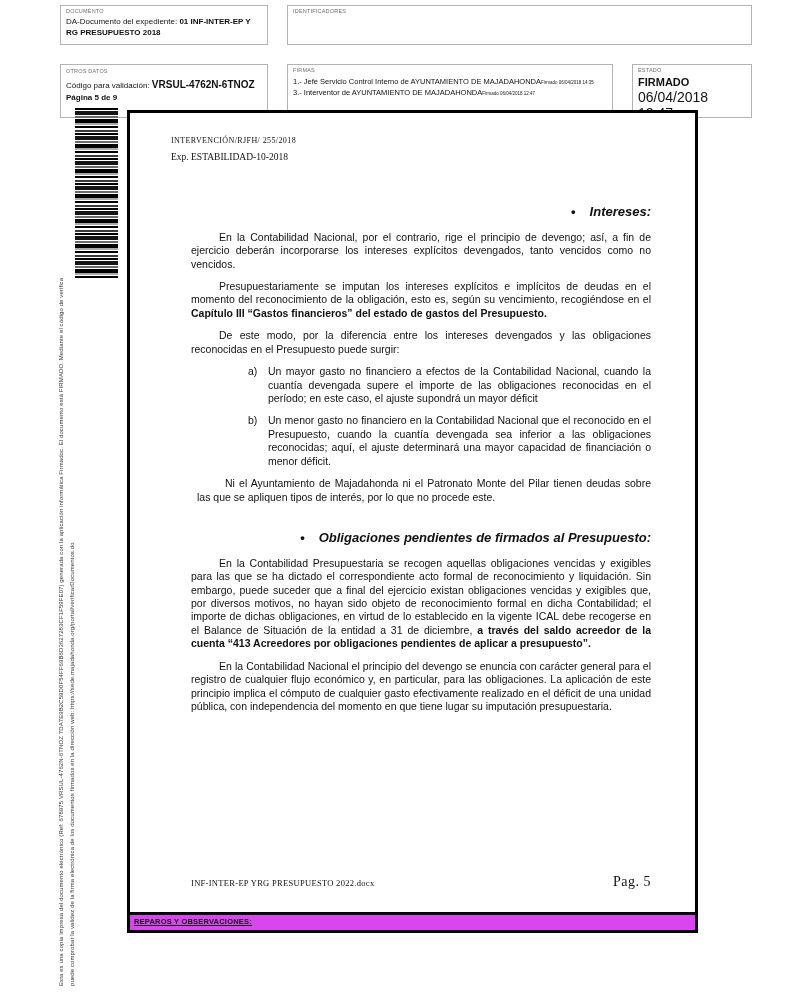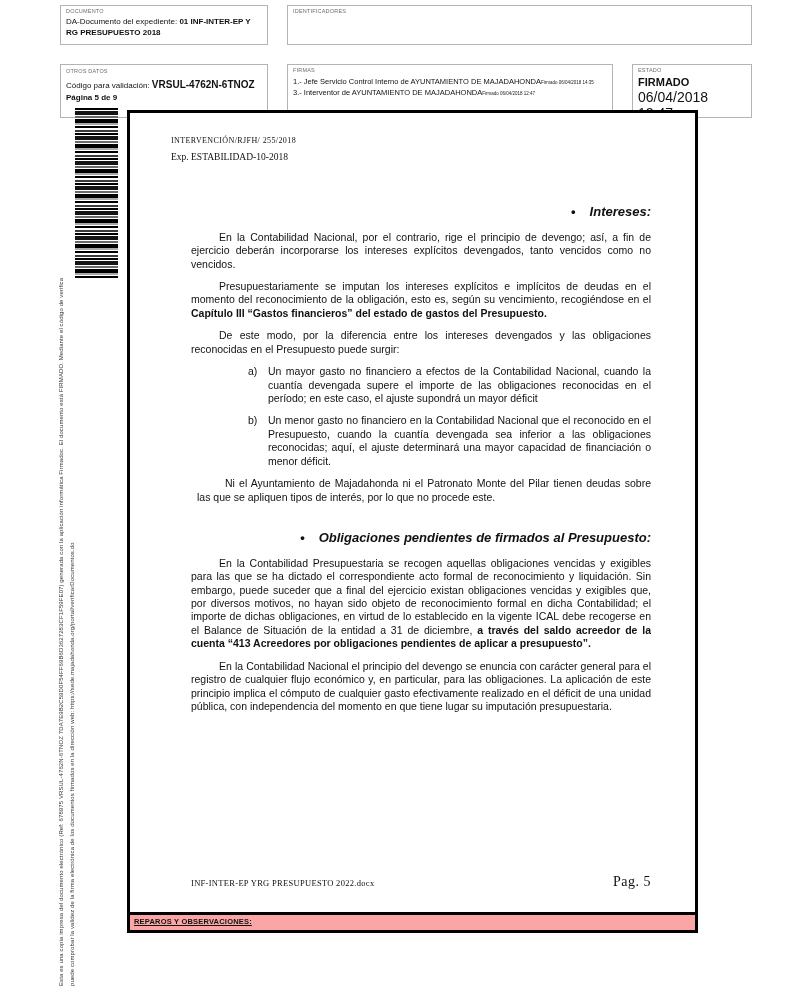--- a/index.html
+++ b/index.html
@@ -60,21 +60,21 @@
   .body-text p.gap-after{margin-bottom:26px;margin-left:6px;}
   .li{position:relative;margin:0 0 9px 57px;padding-left:20px;text-indent:0;text-align:justify;}
   .li .marker{position:absolute;left:0;top:0;}
   b.seg{font-weight:bold;}
   .doc-footer{
     margin:auto 44px 22px 61px;display:flex;justify-content:space-between;align-items:baseline;
     font-family:"Liberation Serif",serif;font-size:8.5px;letter-spacing:.3px;
   }
   .doc-footer .pagenum{font-size:14px;letter-spacing:.5px;}
   .reparos-bar{
-    border-top:3px solid #000;background:#fca5a5;
+    border-top:3px solid #000;background:#d946ef;
     font-size:7.5px;font-weight:bold;text-decoration:underline;
     padding:2px 4px 4px;letter-spacing:.2px;
   }
   
   .coat{display:inline-block;}
 </style>
 </head>
 <body>
 
 <div class="header-table">

